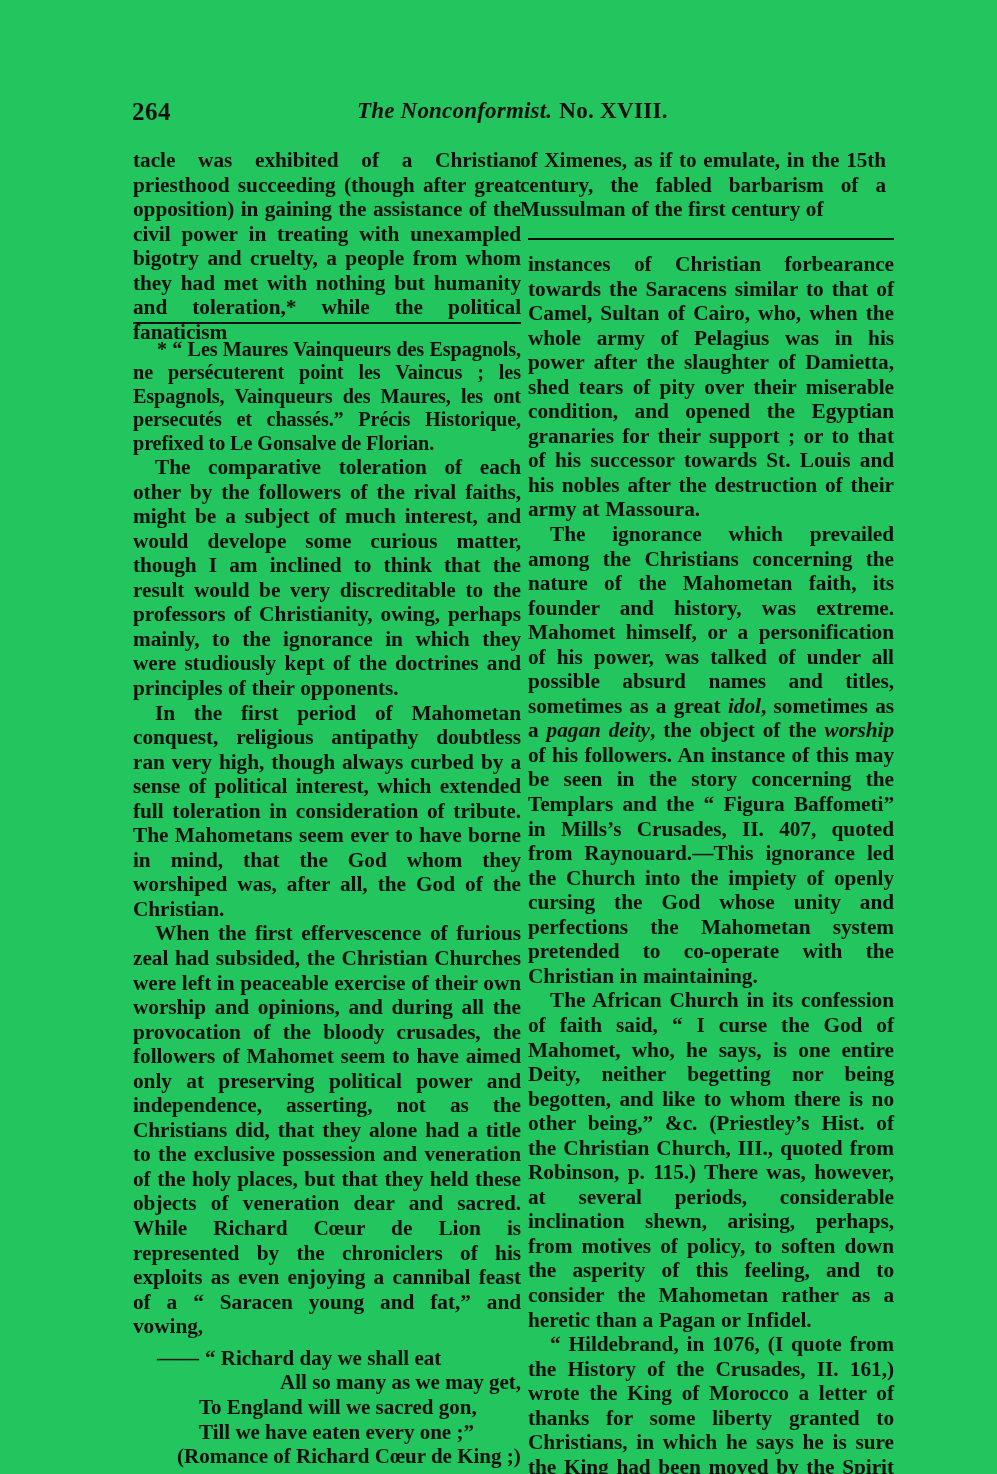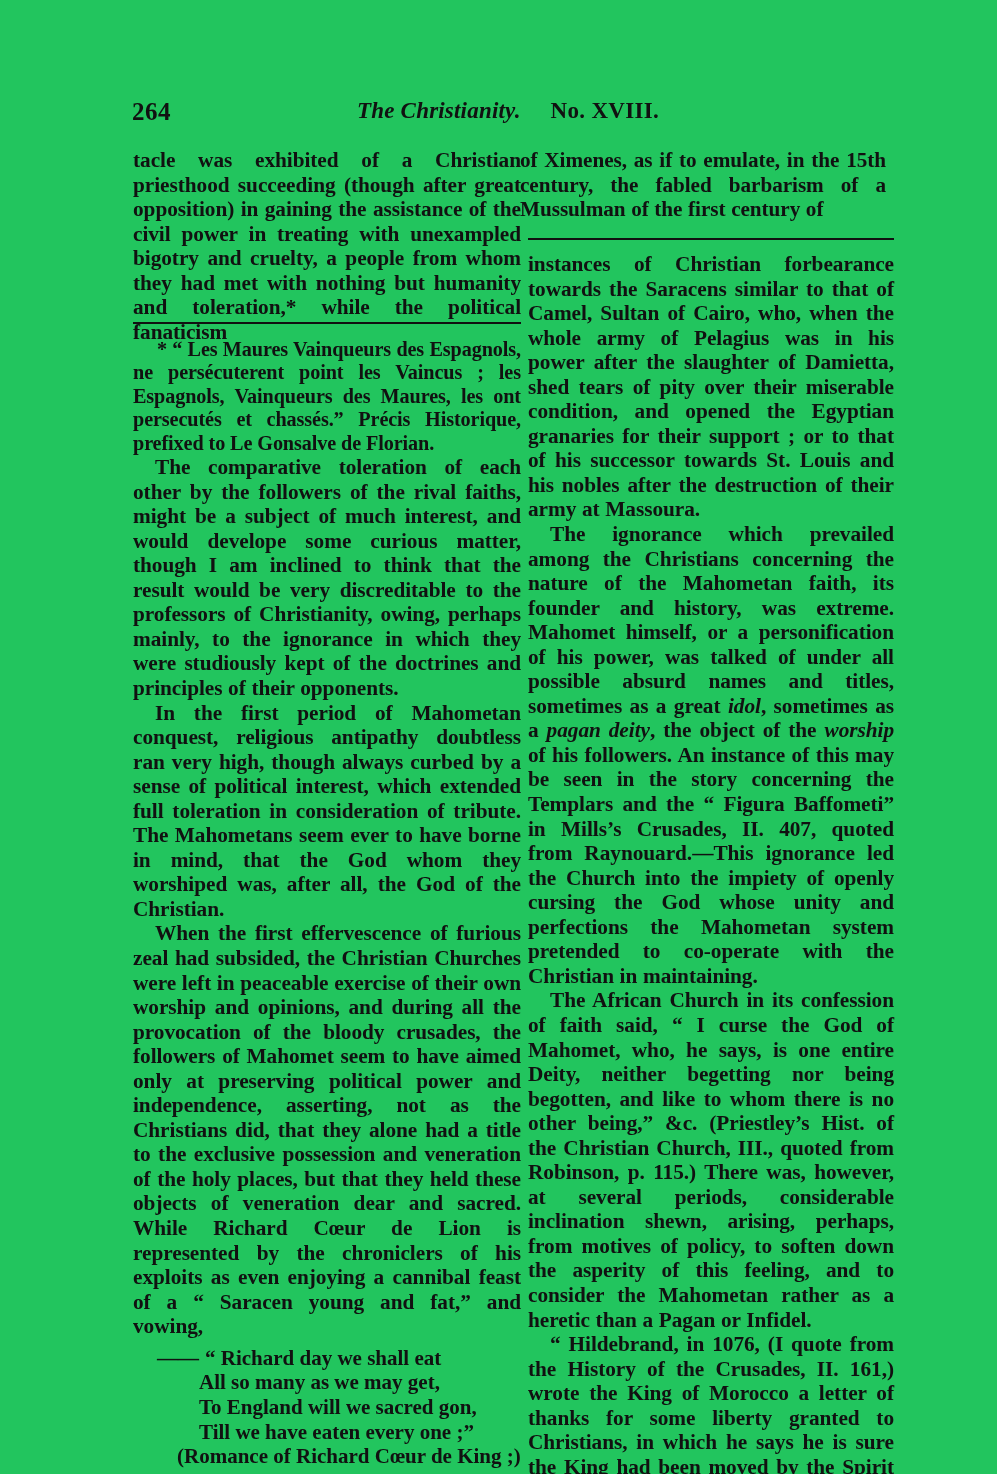--- a/index.html
+++ b/index.html
@@ -47,21 +47,21 @@
     white-space: nowrap;
     font-size: 23px;
   }
   #journal-title {
     font-style: italic;
     font-weight: bold;
     letter-spacing: 0.2px;
   }
   #issue-number {
     font-weight: bold;
-    margin-left: 30px;
+    margin-left: 7px;
     letter-spacing: 0.3px;
   }
 
   
   .column {
     position: absolute;
     top: 148px;
   }
   #column-left  { left: 133px;  width: 388px; }
   #column-right { left: 520px;  width: 366px; }
@@ -118,40 +118,40 @@
   .verse {
     margin: 0;
     font-size: 21px;
     line-height: 24.6px;
     font-weight: bold;
     text-align: left;
     white-space: nowrap;
   }
   .verse-dash { padding-right: 6px; }
   .verse-l1 { padding-left: 24px; }
-  .verse-l2 { padding-left: 66px; }
+  .verse-l2 { padding-left: 66px; text-align: right; }
   .verse-l3 { padding-left: 66px; }
   .verse-l4 { padding-left: 66px; }
   .verse-attrib {
     padding-left: 44px;
     font-weight: bold;
   }
   .spacer-s { height: 7px; }
 
   i.it { font-style: italic; }
 </style>
 </head>
 <body>
 
 <div id="page">
 
   <div id="running-head">
     <span id="folio">264</span>
     <span id="head-center">
-      <span id="journal-title">The Christianity.</span><span id="issue-number">No. XVIII.</span>
+      <span id="journal-title">The Nonconformist.</span><span id="issue-number">No. XVIII.</span>
     </span>
   </div>
 
   <div id="column-left" class="column">
 
     <p class="para no-indent">tacle was exhibited of a Christian priesthood succeeding (though after great opposition) in gaining the assistance of the civil power in treating with unexampled bigotry and cruelty, a people from whom they had met with nothing but humanity and toleration,* while the political fanaticism</p>
 
   </div>
 
   <div id="rule-left" class="rule"></div>

